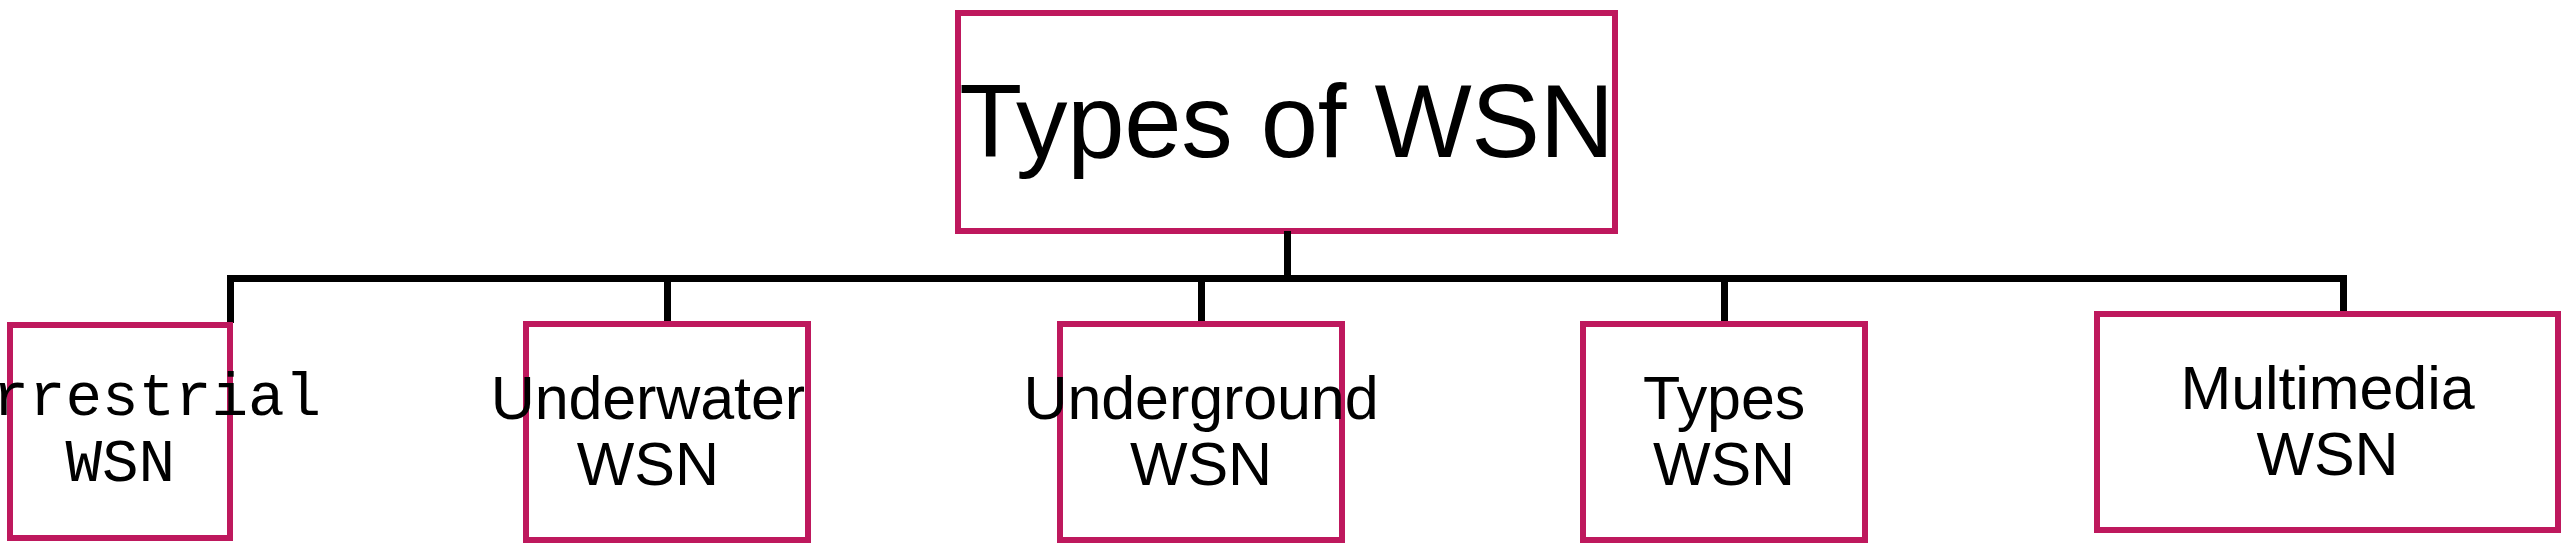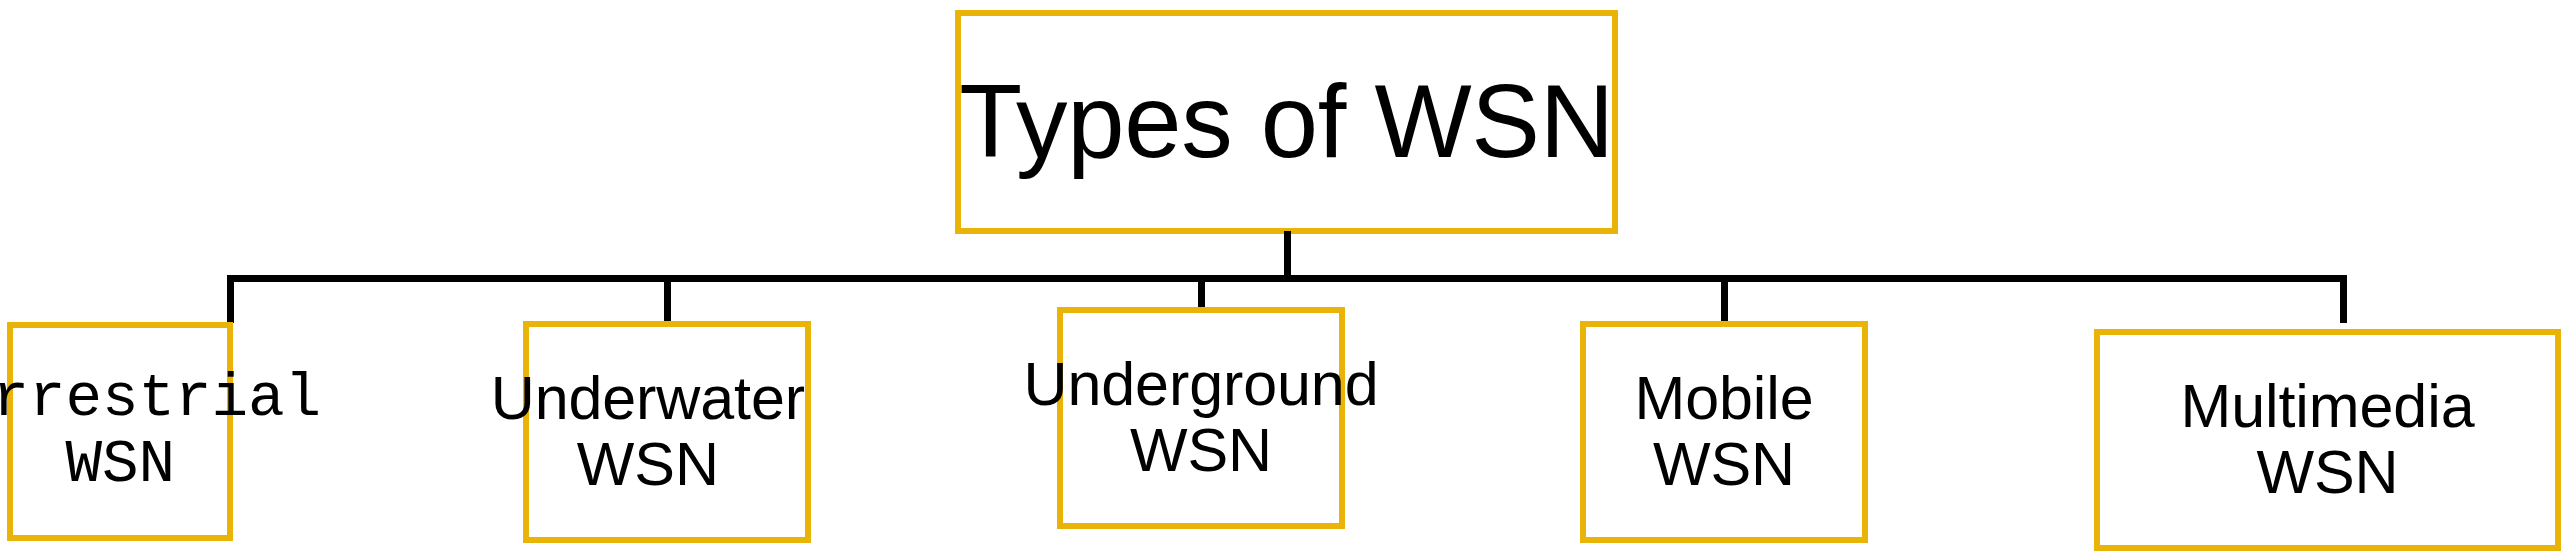--- a/index.html
+++ b/index.html
@@ -15,21 +15,21 @@
   #diagram-canvas {
     position: relative;
     width: 2576px;
     height: 556px;
     background: #ffffff;
     overflow: hidden;
   }
   .node-box {
     position: absolute;
     box-sizing: border-box;
-    border: 6px solid #eab308;
+    border: 6px solid #be185d;
     background: #ffffff;
     display: flex;
     align-items: center;
     justify-content: center;
     text-align: center;
     line-height: 1.08;
     color: #000000;
   }
   
   #root-node {
@@ -45,23 +45,23 @@
     white-space: nowrap;
   }
   .leaf-node .node-label {
     font-size: 61px;
     white-space: pre-line;
     letter-spacing: -0.1px;
   }
   
   #leaf-node-0 { left: 7.2px;   top: 322px; width: 226px; height: 219px; font-family: Liberation Mono, monospace; }
   #leaf-node-1 { left: 523px;  top: 321px; width: 288px; height: 222px; justify-content: flex-end; }
-  #leaf-node-2 { left: 1057px; top: 307px; width: 288px; height: 222px; }
+  #leaf-node-2 { left: 1057px; top: 321px; width: 288px; height: 222px; }
   #leaf-node-3 { left: 1580px; top: 321px; width: 288px; height: 222px; }
-  #leaf-node-4 { left: 2094px; top: 329px; width: 467px; height: 222px; }
+  #leaf-node-4 { left: 2094px; top: 311px; width: 467px; height: 222px; }
 
   
   .connector {
     position: absolute;
     background: #000000;
   }
   #connector-bus {
     left: 227px;
     top: 275px;
     width: 2120px;
@@ -111,21 +111,21 @@
     <span class="node-label">Underwater
 WSN</span>
   </div>
 
   <div class="node-box leaf-node" id="leaf-node-2">
     <span class="node-label">Underground
 WSN</span>
   </div>
 
   <div class="node-box leaf-node" id="leaf-node-3">
-    <span class="node-label">Mobile WSN</span>
+    <span class="node-label">Types WSN</span>
   </div>
 
   <div class="node-box leaf-node" id="leaf-node-4">
     <span class="node-label">Multimedia
 WSN</span>
   </div>
 
 </div>
 
 

